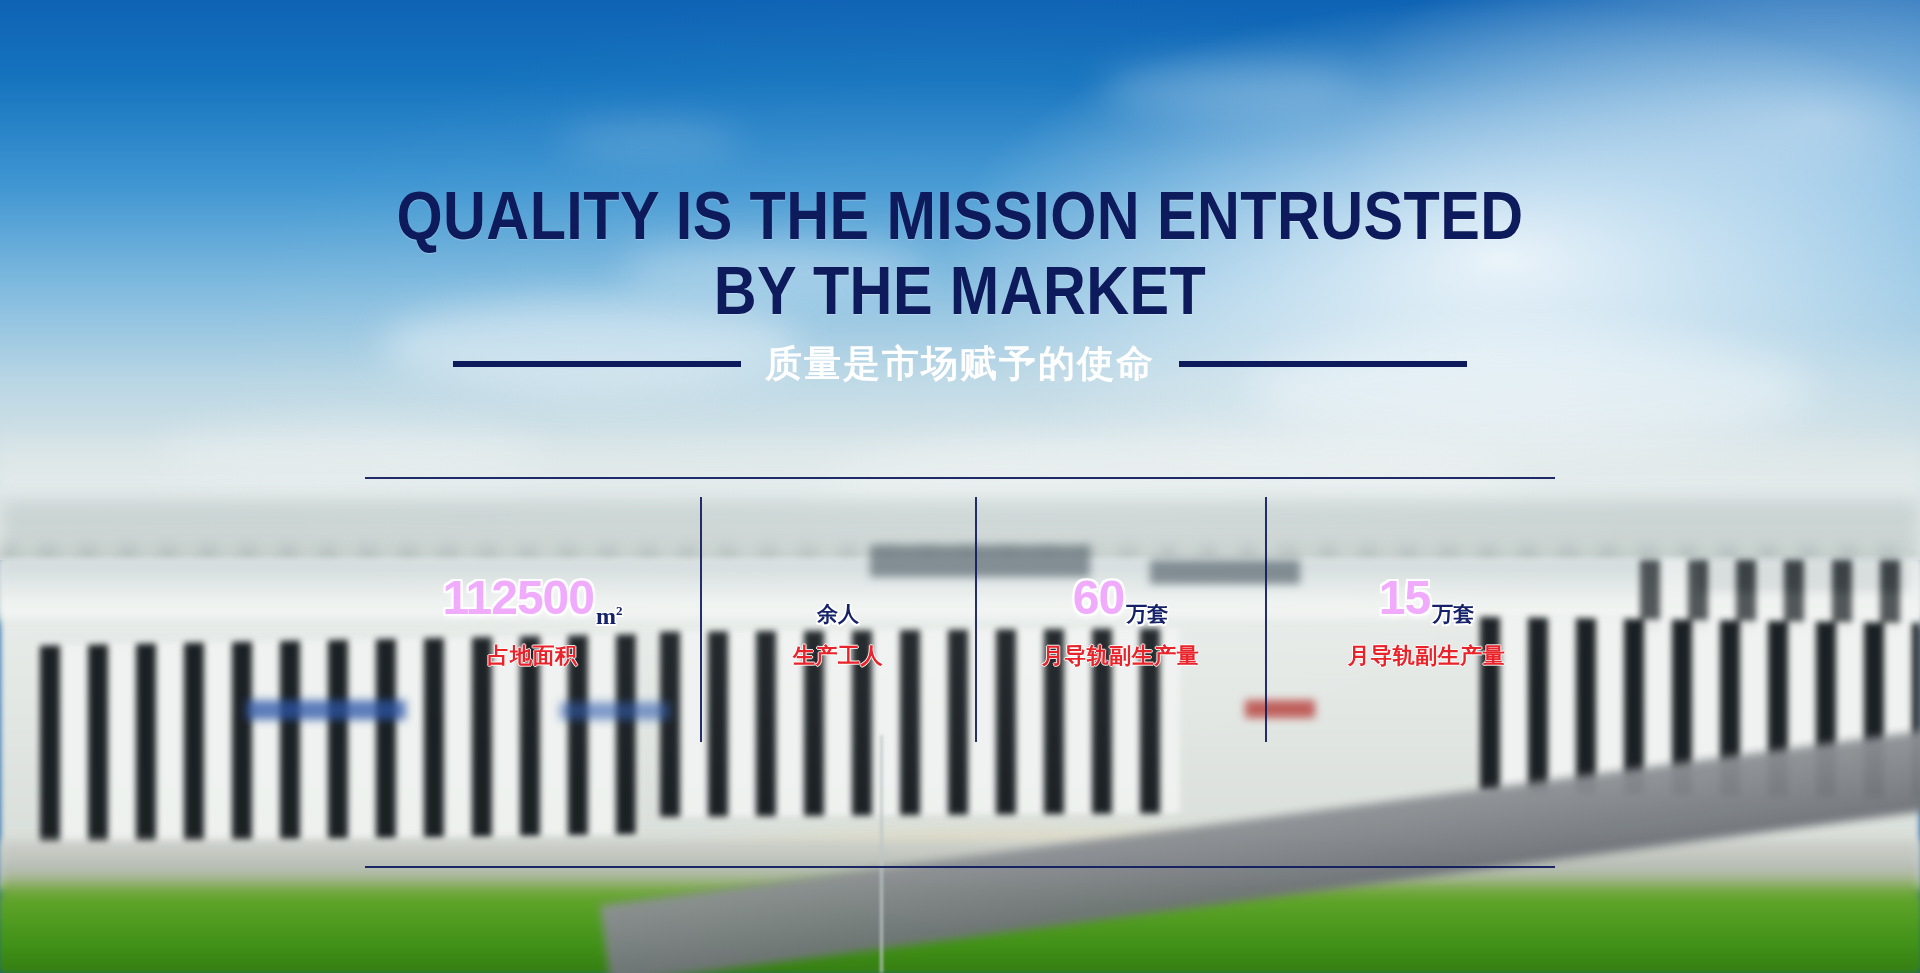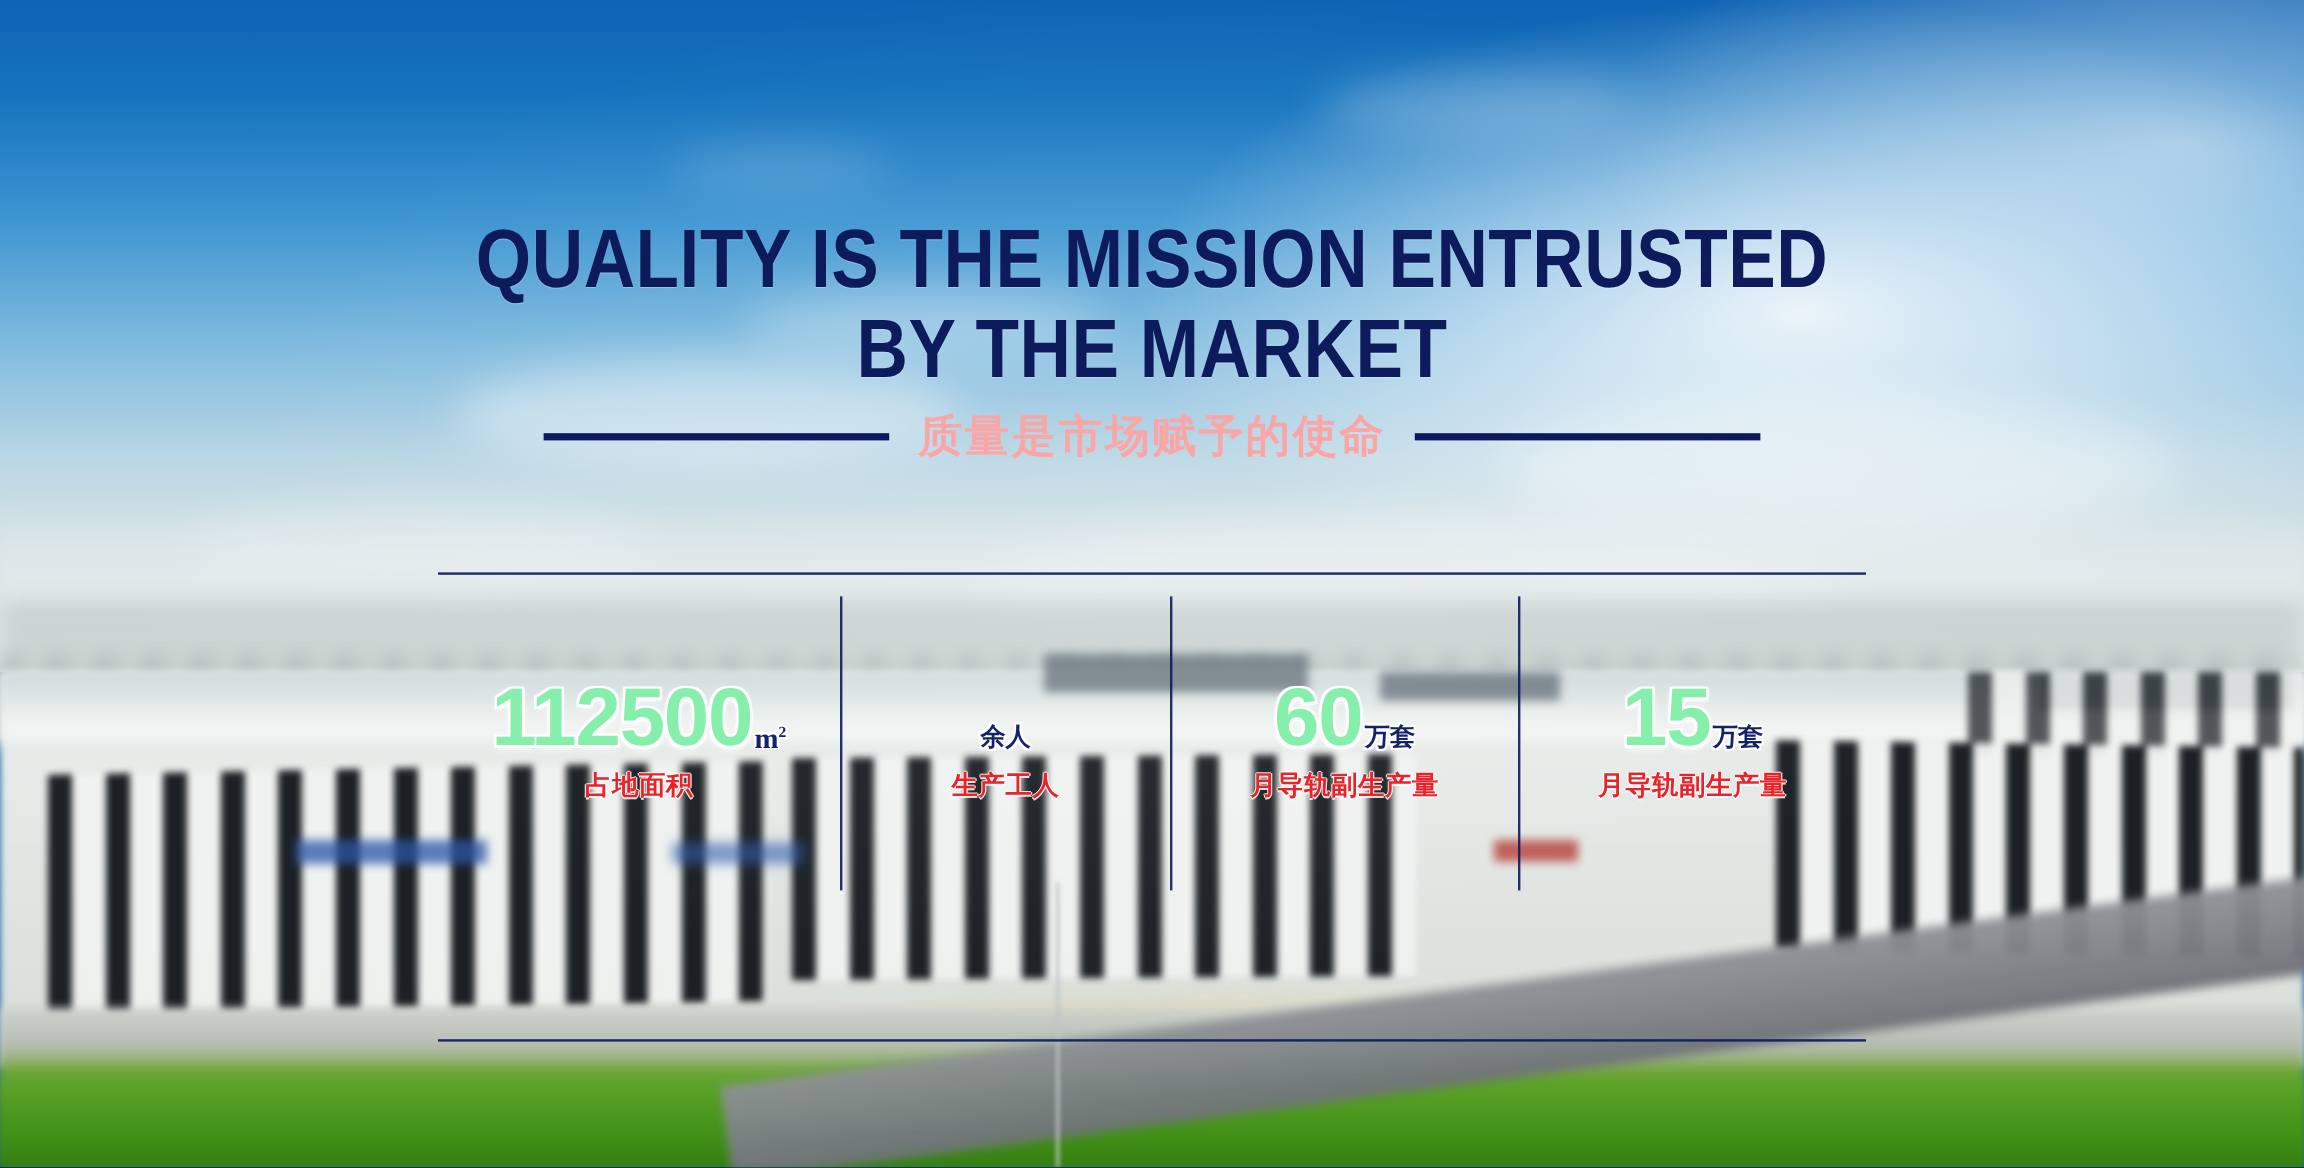--- a/index.html
+++ b/index.html
@@ -221,21 +221,21 @@
     align-items: center;
     justify-content: center;
     gap: 24px;
   }
   .sub-rule {
     width: 288px;
     height: 6px;
     background: #0d1a5c;
   }
   .subtitle-cn {
-    color: #fca5a5;
+    color: #ffffff;
     font-family: "DejaVu Sans", "Liberation Sans", sans-serif;
     font-weight: 700;
     font-size: 37px;
     line-height: 42px;
     letter-spacing: 2px;
     white-space: nowrap;
     text-align: right;
   }
 
   .rule-top {
@@ -270,24 +270,24 @@
     text-align: center;
   }
   .stat-num-line {
     display: flex;
     align-items: flex-end;
     justify-content: center;
     gap: 2px;
     height: 92px;
   }
   .stat-value {
-    color: #86efac;
+    color: #f0abfc;
     font-family: "Liberation Sans", "DejaVu Sans", sans-serif;
     font-weight: 700;
-    font-size: 68px;
+    font-size: 48px;
     line-height: 78px;
     letter-spacing: -1px;
     text-shadow:
       -2px 0 0 #fff,  2px 0 0 #fff,
        0 -2px 0 #fff, 0 2px 0 #fff,
       -2px -2px 0 #fff, 2px -2px 0 #fff,
       -2px 2px 0 #fff, 2px 2px 0 #fff,
        0 3px 6px rgba(255,255,255,0.9);
     margin-top: 40px;
   }
@@ -412,21 +412,21 @@
       <div class="stat" style="left:611px;width:289px;">
         <div class="stat-num-line">
           <span class="stat-value">60</span>
           <span class="stat-unit">万套</span>
         </div>
         <div class="stat-label">月导轨副生产量</div>
       </div>
 
       <div class="divider" style="left:900px;"></div>
 
-      <div class="stat" style="left:901px;width:289px;">
+      <div class="stat" style="left:901px;width:289px;padding-left:16px;">
         <div class="stat-num-line">
           <span class="stat-value">15</span>
           <span class="stat-unit">万套</span>
         </div>
         <div class="stat-label">月导轨副生产量</div>
       </div>
 
     </div>
   </div>
 </div>

